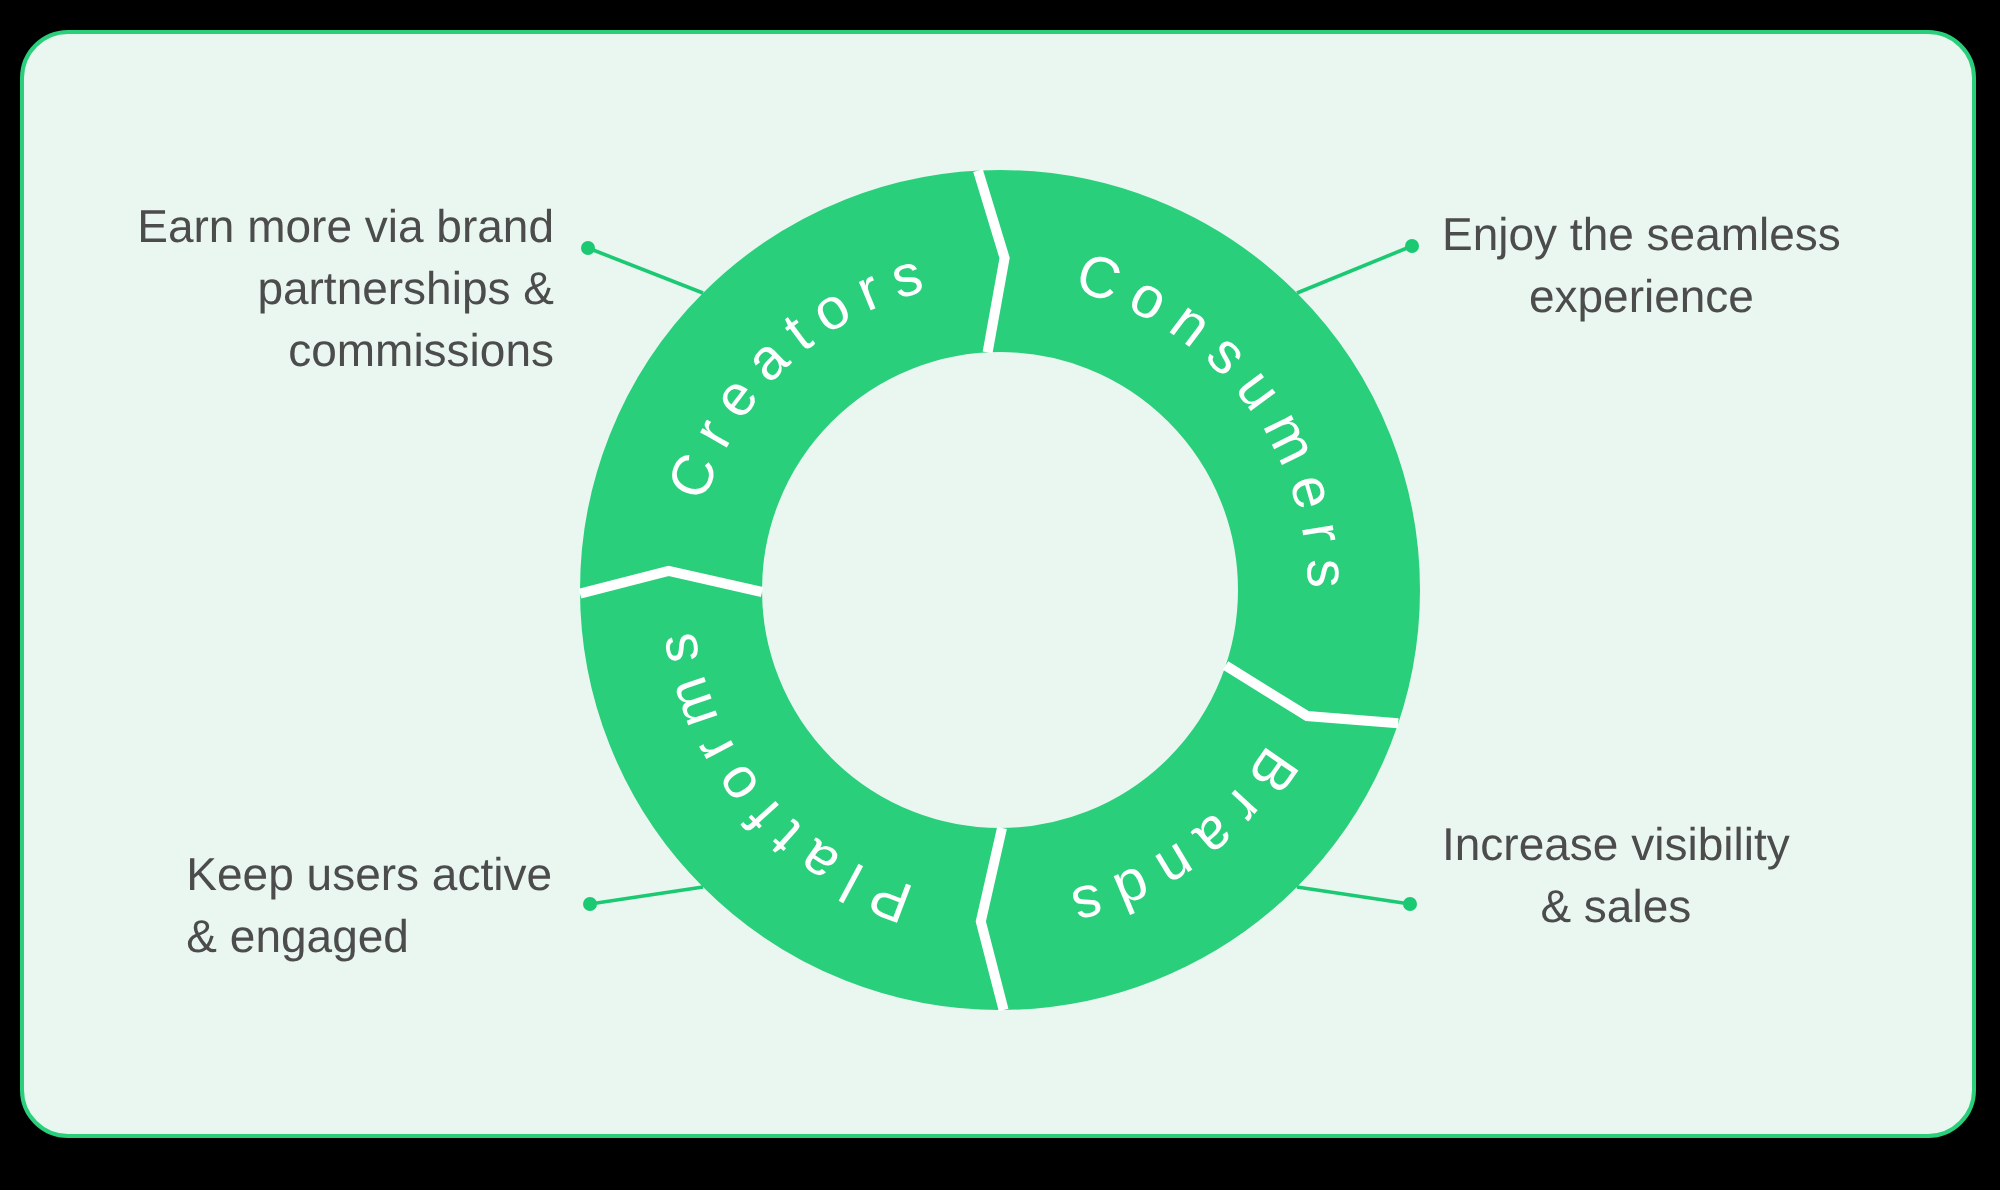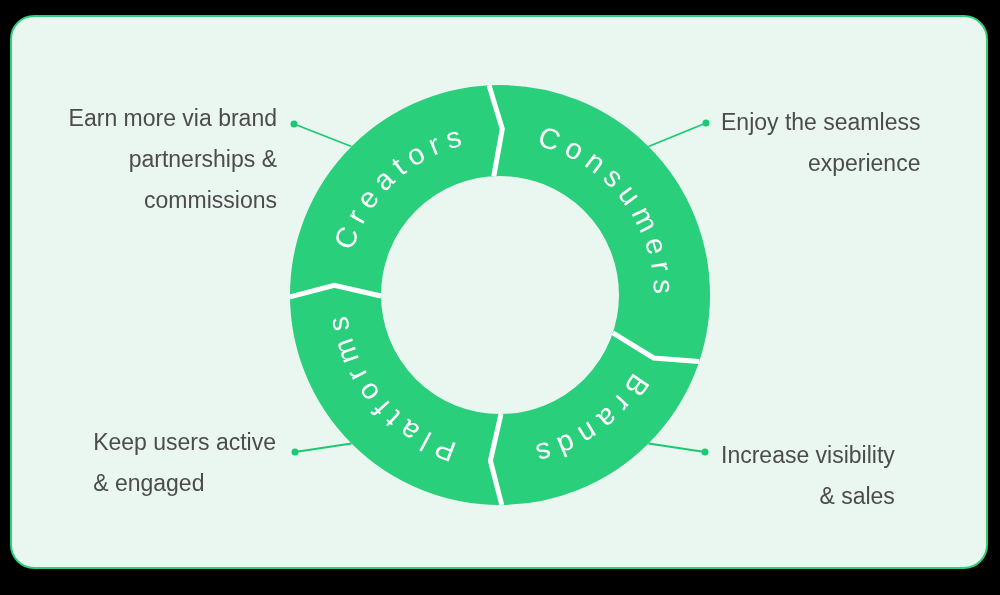--- a/index.html
+++ b/index.html
@@ -18,27 +18,27 @@
   .ring   { fill:none; stroke: var(--ring-green, #29cf7b); stroke-width:91; }
   .divider{ fill:none; stroke: var(--divider-white, #ffffff); stroke-width:5; stroke-linejoin:miter; stroke-linecap:butt; }
   .ring-label {
     fill: var(--ring-label-color, #ffffff);
     font-family:"Liberation Sans", sans-serif;
     font-size:29px; font-weight:500; letter-spacing:7px; text-anchor:middle;
   }
   .connector { stroke: var(--accent-green, #1bc973); stroke-width:1.8; }
   .dot       { fill:   var(--accent-green, #1bc973); }
   .annotation {
-    position:absolute; font-size:23px; line-height:41px;
+    position:absolute; font-size:23px; line-height:31px;
     color: var(--annotation-text, #4c4c4c); white-space:pre-line;
   }
   .annotation.tl { right:723px; top:98px;  text-align:right; }
-  .annotation.tr { left:721px;  top:102px; text-align:right;  }
+  .annotation.tr { left:721px;  top:102px; text-align:center;  }
   .annotation.bl { right:724px; top:422px; }
-  .annotation.br { left:721px;  top:435px; text-align:right;  }
+  .annotation.br { left:721px;  top:407px; text-align:center;  }
 </style>
 </head>
 <body>
 
 <div class="card"></div>
 
 <svg class="diagram" viewBox="0 0 1000 595" aria-hidden="true">
 
   <circle class="ring" cx="500" cy="295" r="164.5"></circle>
 

